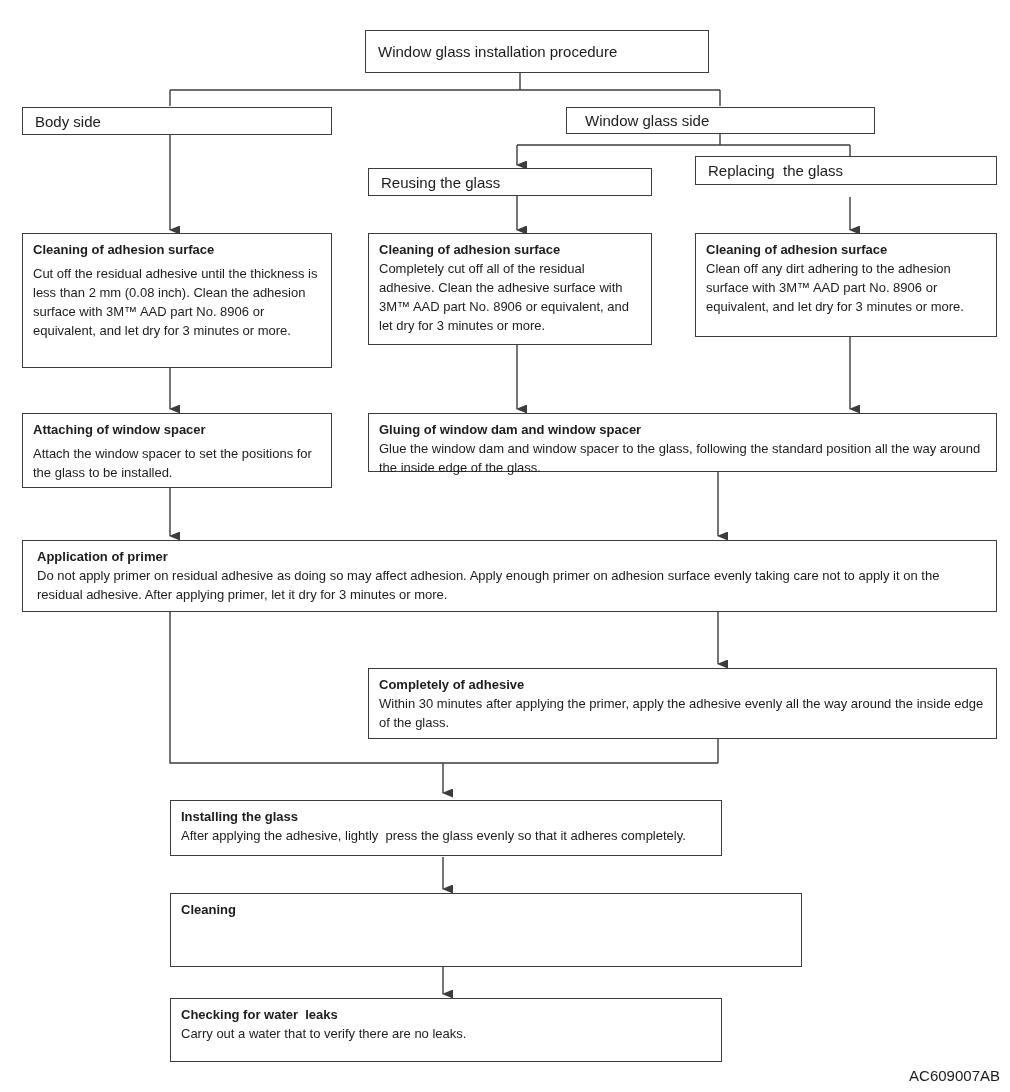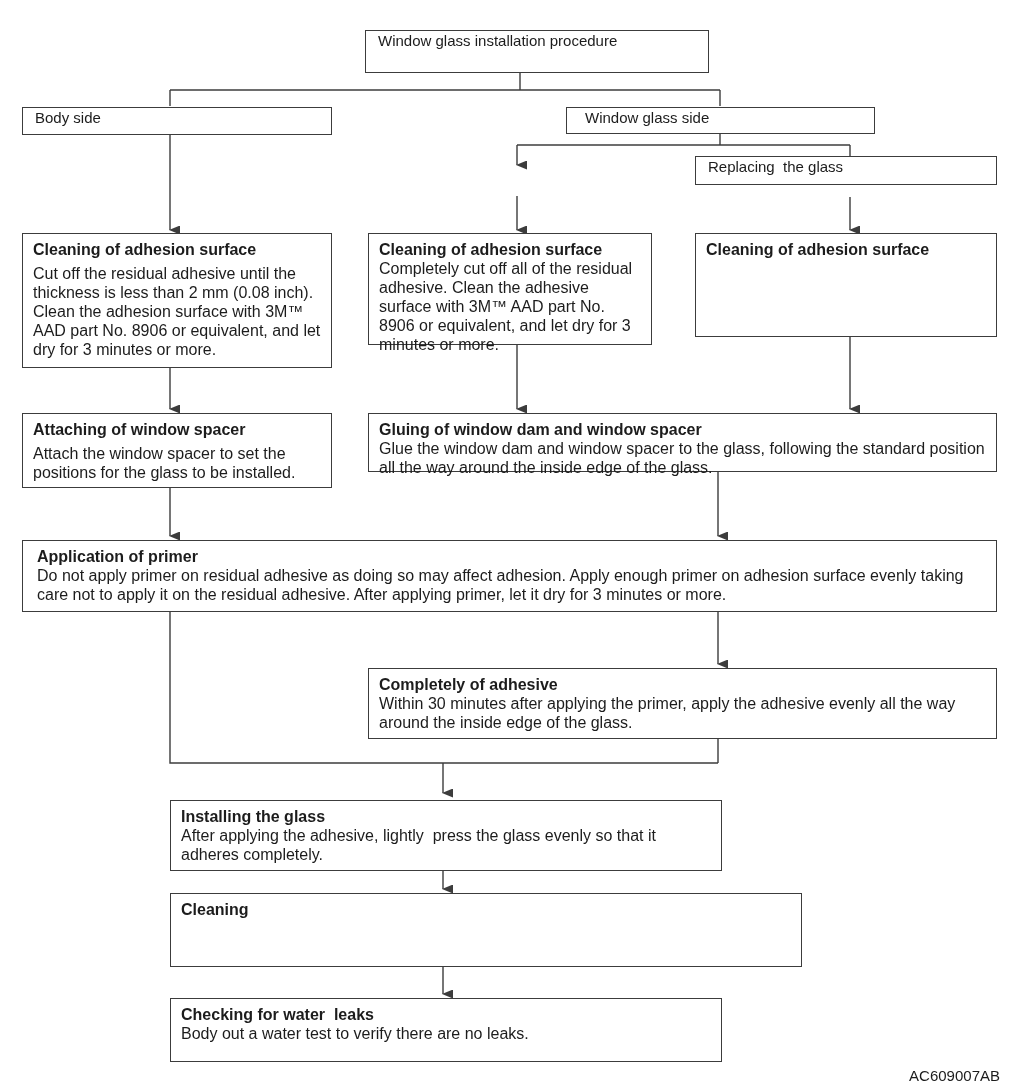--- a/index.html
+++ b/index.html
@@ -10,25 +10,25 @@
     font-family:"Liberation Sans", sans-serif;
     color:#1c1c1c;
     overflow:hidden;
   }
   #wires{position:absolute;left:0;top:0;width:1010px;height:1092px;}
   .node{
     position:absolute;
     box-sizing:border-box;
     border:1.5px solid #3c3c3c;
     background:#ffffff;
-    font-size:16px;
+    font-size:13px;
     line-height:19px;
   }
   .labelbox{
-    display:flex;
+    display:flex;align-items:center;
     padding-left:12px;
     font-size:15px;
   }
   .procbox{padding:6px 10px 4px 10px;}
   .procbox .t{font-weight:bold;display:block;}
   .procbox .t.gap{margin-bottom:5px;}
   .procbox .b{display:block;white-space:pre-wrap;}
   #plate-code{
     position:absolute;
     font-weight:normal;
@@ -88,37 +88,41 @@
   </div>
 
   <div class="node labelbox" style="left:22px;top:107px;width:310px;height:28px;">
     <span>Body side</span>
   </div>
 
   <div class="node labelbox" style="left:566px;top:107px;width:309px;height:27px;padding-left:18px;">
     <span>Window glass side</span>
   </div>
 
+  <div class="node labelbox" style="left:368px;top:168px;width:284px;height:28px;">
+    <span>Reusing the glass</span>
+  </div>
 
   <div class="node labelbox" style="left:695px;top:156px;width:302px;height:29px;white-space:pre;">
     <span style="white-space:pre;">Replacing  the glass</span>
   </div>
 
   <div class="node procbox" style="left:22px;top:233px;width:310px;height:135px;">
     <span class="t gap">Cleaning of adhesion surface</span>
     <span class="b">Cut off the residual adhesive until the thickness is less than 2 mm (0.08 inch). Clean the adhesion surface with 3M™ AAD part No. 8906 or equivalent, and let dry for 3 minutes or more.</span>
   </div>
 
   <div class="node procbox" style="left:368px;top:233px;width:284px;height:112px;">
     <span class="t">Cleaning of adhesion surface</span>
     <span class="b">Completely cut off all of the residual adhesive. Clean the adhesive surface with 3M™ AAD part No. 8906 or equivalent, and let dry for 3 minutes or more.</span>
   </div>
 
   <div class="node procbox" style="left:695px;top:233px;width:302px;height:104px;">
     <span class="t">Cleaning of adhesion surface</span>
+    <span class="b">Clean off any dirt adhering to the adhesion surface with 3M™ AAD part No. 8906 or equivalent, and let dry for 3 minutes or more.</span>
   </div>
 
   <div class="node procbox" style="left:22px;top:413px;width:310px;height:75px;">
     <span class="t gap">Attaching of window spacer</span>
     <span class="b">Attach the window spacer to set the positions for the glass to be installed.</span>
   </div>
 
   <div class="node procbox" style="left:368px;top:413px;width:629px;height:59px;">
     <span class="t">Gluing of window dam and window spacer</span>
     <span class="b">Glue the window dam and window spacer to the glass, following the standard position all the way around the inside edge of the glass.</span>
@@ -127,29 +131,29 @@
   <div class="node procbox" style="left:22px;top:540px;width:975px;height:72px;padding-left:14px;">
     <span class="t">Application of primer</span>
     <span class="b">Do not apply primer on residual adhesive as doing so may affect adhesion. Apply enough primer on adhesion surface evenly taking care not to apply it on the residual adhesive. After applying primer, let it dry for 3 minutes or more.</span>
   </div>
 
   <div class="node procbox" style="left:368px;top:668px;width:629px;height:71px;">
     <span class="t">Completely of adhesive</span>
     <span class="b">Within 30 minutes after applying the primer, apply the adhesive evenly all the way around the inside edge of the glass.</span>
   </div>
 
-  <div class="node procbox" style="left:170px;top:800px;width:552px;height:71px;">
+  <div class="node procbox" style="left:170px;top:800px;width:552px;height:56px;">
     <span class="t">Installing the glass</span>
     <span class="b">After applying the adhesive, lightly  press the glass evenly so that it adheres completely.</span>
   </div>
 
   <div class="node procbox" style="left:170px;top:893px;width:632px;height:74px;">
     <span class="t">Cleaning</span>
   </div>
 
   <div class="node procbox" style="left:170px;top:998px;width:552px;height:64px;">
     <span class="t" style="white-space:pre;">Checking for water  leaks</span>
-    <span class="b">Body out a water test to verify there are no leaks.</span>
+    <span class="b">Carry out a water that to verify there are no leaks.</span>
   </div>
 
   <div id="plate-code">AC609007AB</div>
 
 </div>
 
 </body></html>

